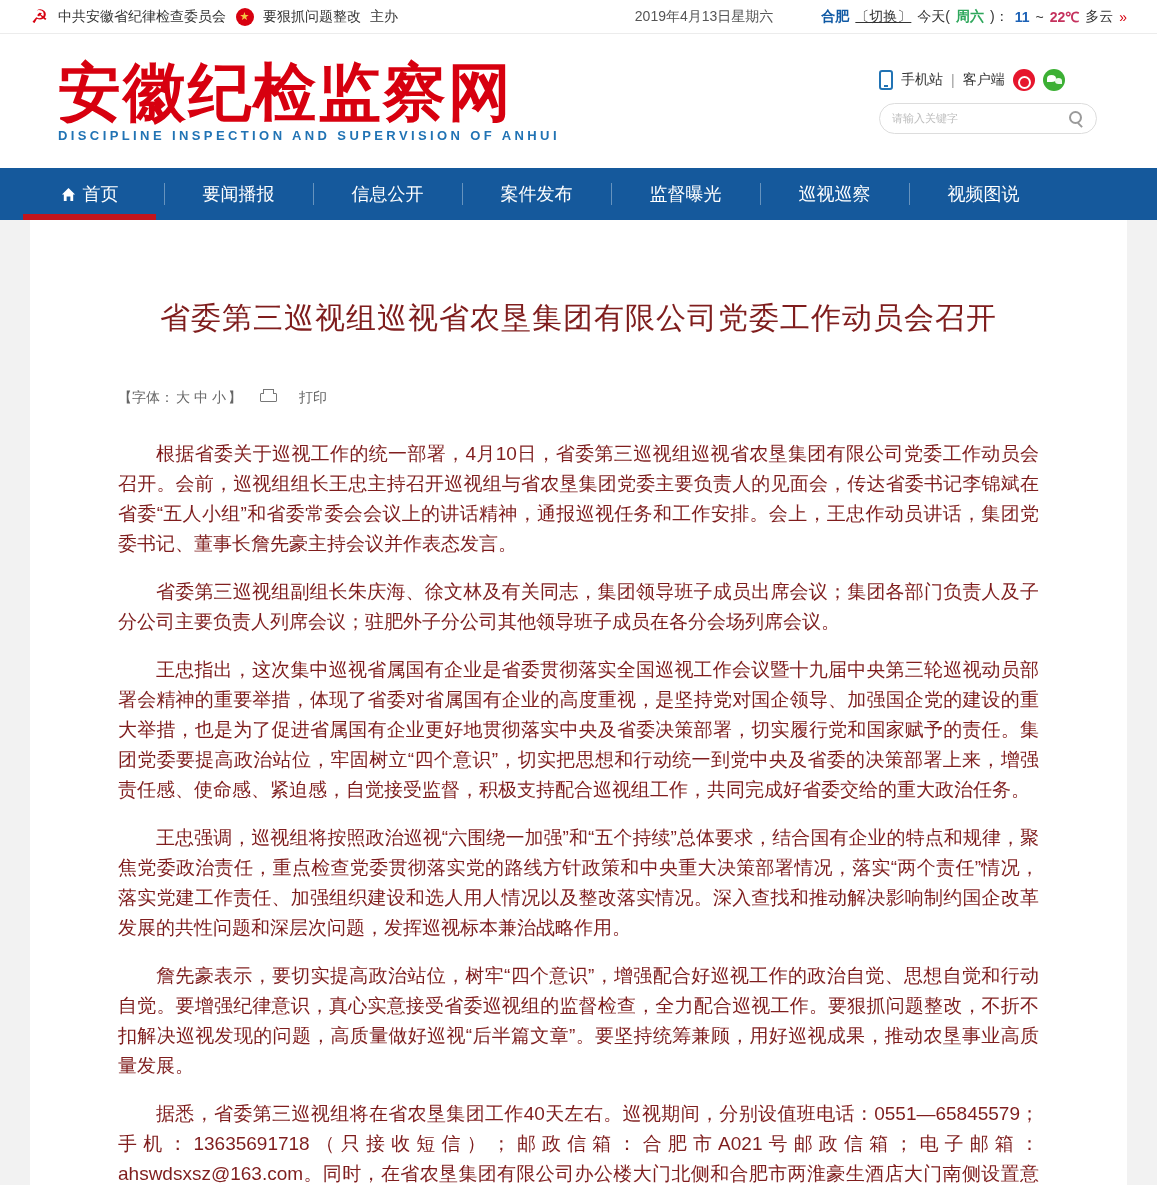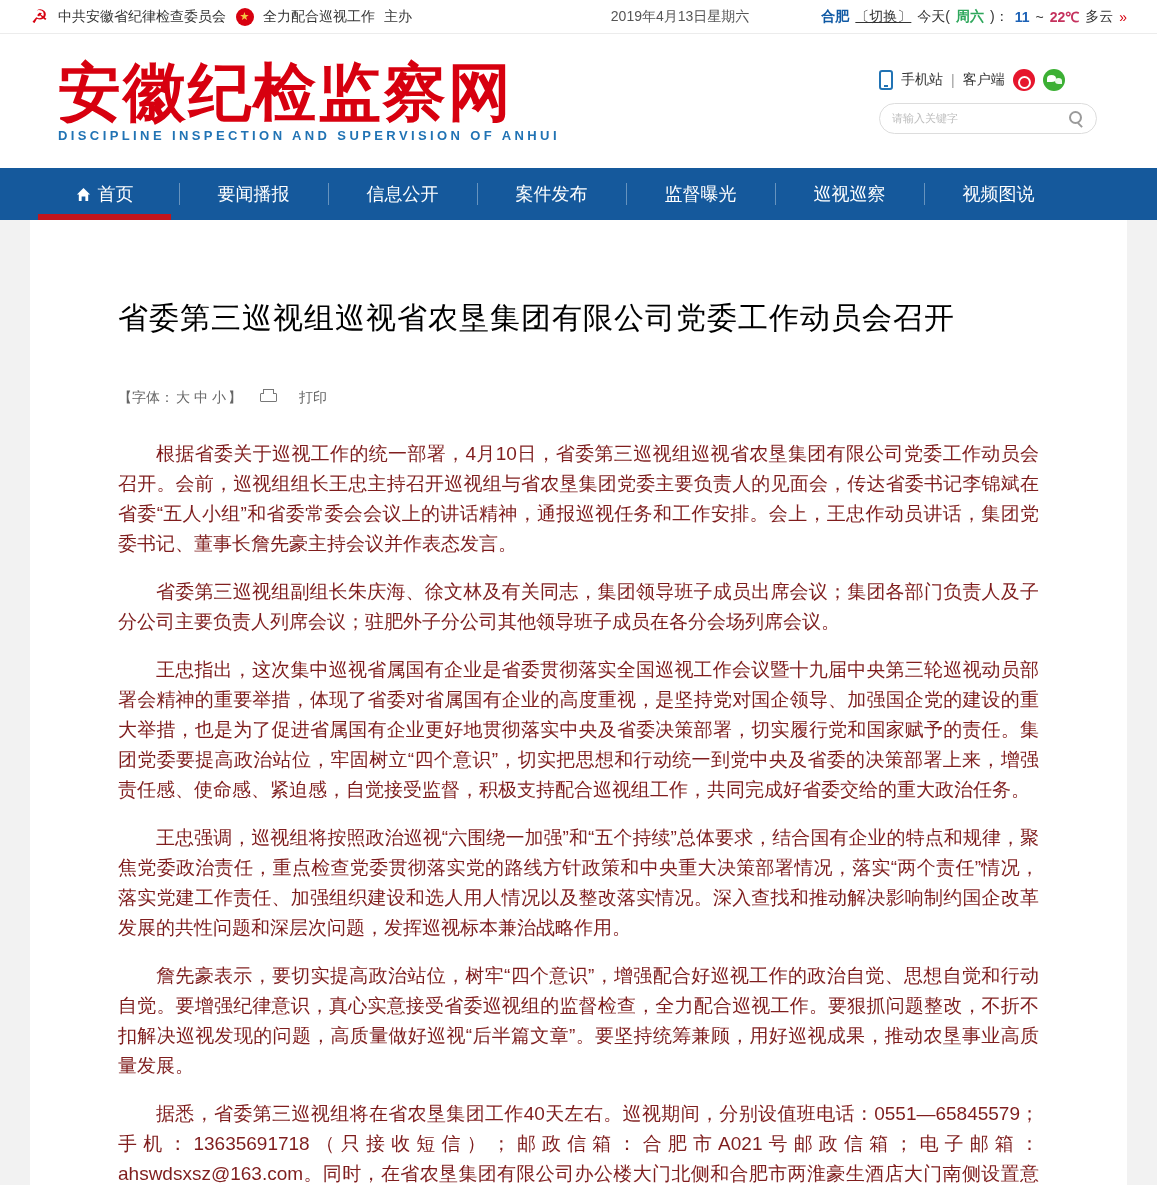--- a/index.html
+++ b/index.html
@@ -10,22 +10,22 @@
   .topbar { background:#fff; height:34px; display:flex; align-items:center;
             justify-content:space-between; padding:0 30px; border-bottom:1px solid #ececec;
             font-size:14px; color:#333; }
   .topbar-left { display:flex; align-items:center; gap:9px; }
   .topbar-right { display:flex; align-items:center; gap:6px; }
   .emblem { width:19px; height:19px; display:inline-flex; align-items:center; justify-content:center; }
   .party-glyph { color:#d7000f; font-size:19px; line-height:1; font-family:"DejaVu Sans", sans-serif; }
   .nat-emblem { width:18px; height:18px; border-radius:50%; background:#d7000f;
                 display:inline-flex; align-items:center; justify-content:center;
                 color:#f6c643; font-size:11px; line-height:1; }
-  .date-txt { color:#555; margin-right:60px; }
-  .city { color:#0f59a4; font-weight:bold;margin-left:6px; }
+  .date-txt { color:#555; margin-right:42px; }
+  .city { color:#0f59a4; font-weight:bold; }
   .switch-link { color:#333; text-decoration:underline; cursor:pointer; }
   .day-green { color:#2fa75c; font-weight:bold; }
   .temp-low { color:#1d62b6; font-weight:bold; }
   .temp-high { color:#c5315d; font-weight:bold;text-align:center; }
   .more-arrow { color:#d7000f; cursor:pointer; }
 
   
   .header { background:#fff; height:134px; display:flex; align-items:center;
             justify-content:space-between; padding:0 60px 0 58px; }
   .logo-block { cursor:pointer; }
@@ -52,33 +52,33 @@
   .searchbox input { border:0; outline:0; flex:1; font-size:11px; color:#333;
                      font-family:"Liberation Sans", sans-serif; background:transparent; }
   .searchbox input::placeholder { color:#bdbdbd; }
   .mag { width:16px; height:16px; position:relative; cursor:pointer; }
   .mag::before { content:""; position:absolute; left:1px; top:1px; width:9px; height:9px;
                  border:2px solid #9a9a9a; border-radius:50%; }
   .mag::after { content:""; position:absolute; right:1px; bottom:0; width:6px; height:2px;
                 background:#9a9a9a; transform:rotate(45deg); }
 
   
-  .nav { background:#15599c; height:52px; display:flex; padding-left:30px; }
+  .nav { background:#15599c; height:52px; display:flex; padding-left:15px; }
   .nav-item { position:relative; width:149px; display:flex; align-items:center; justify-content:center;
               gap:7px; color:#fff; font-size:18px; cursor:pointer; }
   .nav-item + .nav-item::before { content:""; position:absolute; left:0; top:15px; bottom:15px;
                                   width:1px; background:rgba(255,255,255,.35); }
   .nav-item.active::after { content:""; position:absolute; left:8px; right:8px; bottom:0;
                             height:6px; background:#c3151c; }
   .home-glyph { width:15px; height:15px; display:inline-block; }
 
   
   .content-wrap { background:#f2f2f2; }
   .content { margin:0 30px; background:#fff; min-height:965px; padding:78px 88px 20px; }
-  .article-title { text-align:left; font-size:30px; font-weight:400; color:#000000; letter-spacing:1px; }
+  .article-title { text-align:center; font-size:30px; font-weight:400; color:#7f1d1d; letter-spacing:1px; }
   .meta-row { margin-top:50px; display:flex; justify-content:space-between; align-items:center;
               font-size:14px; color:#777; }
   .meta-left { display:flex; gap:26px; }
   .meta-right { display:flex; align-items:center; gap:18px; color:#666; }
   .font-ctl span.size-opt { cursor:pointer; margin:0 2px; }
   .print-btn { display:flex; align-items:flex-start; gap:22px; cursor:pointer; }
   .printer-icon { width:17px; height:14px; position:relative; display:inline-block; }
   .printer-icon::before { content:""; position:absolute; left:0; top:4px; right:0; height:7px;
                           border:1px solid #777; border-radius:1px; }
   .printer-icon::after { content:""; position:absolute; left:3px; top:0; right:3px; height:4px;
@@ -95,21 +95,21 @@
 
   <div class="topbar">
     <div class="topbar-left">
       <span class="emblem">
           <span class="party-glyph">☭</span>
         </span>
       <span>中共安徽省纪律检查委员会</span>
       <span class="emblem">
           <span class="nat-emblem">★</span>
         </span>
-      <span>全力配合巡视工作</span>
+      <span>要狠抓问题整改</span>
       <span>主办</span>
     </div>
     <div class="topbar-right">
       <span class="date-txt">2019年4月13日星期六</span>
       <span class="city">合肥</span>
       <span class="switch-link">〔切换〕</span>
       <span>今天(</span>
         <span class="day-green">周六</span>
         <span>)：</span>
       <span class="temp-low">11</span>

